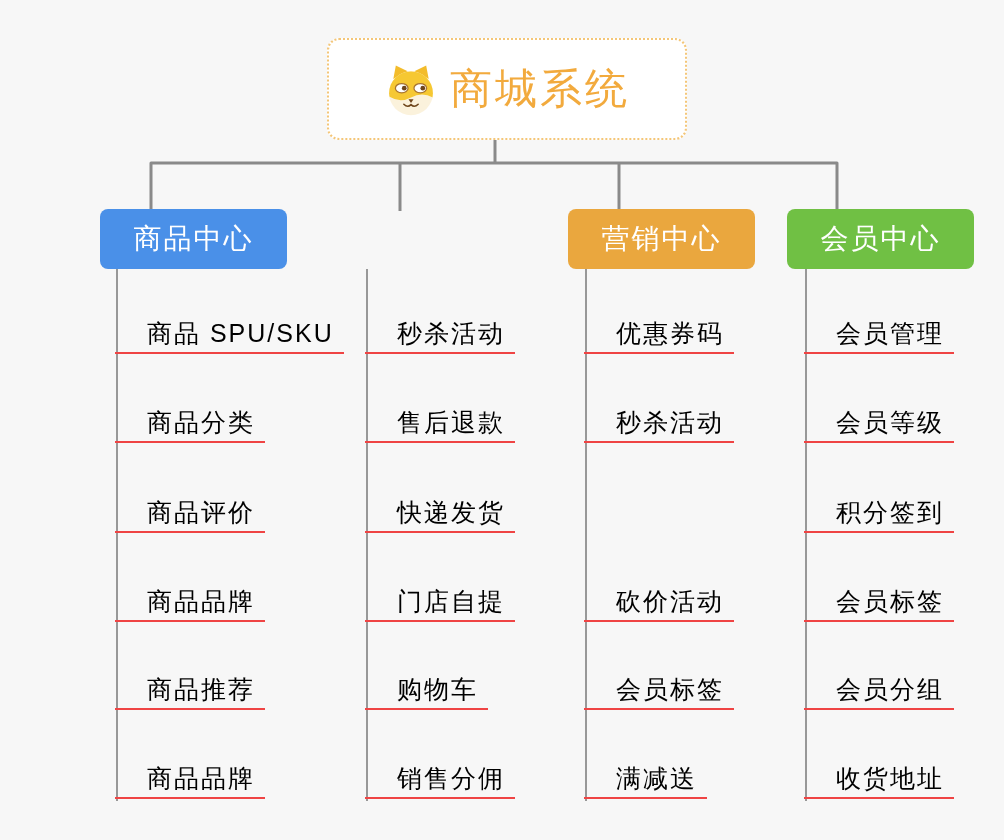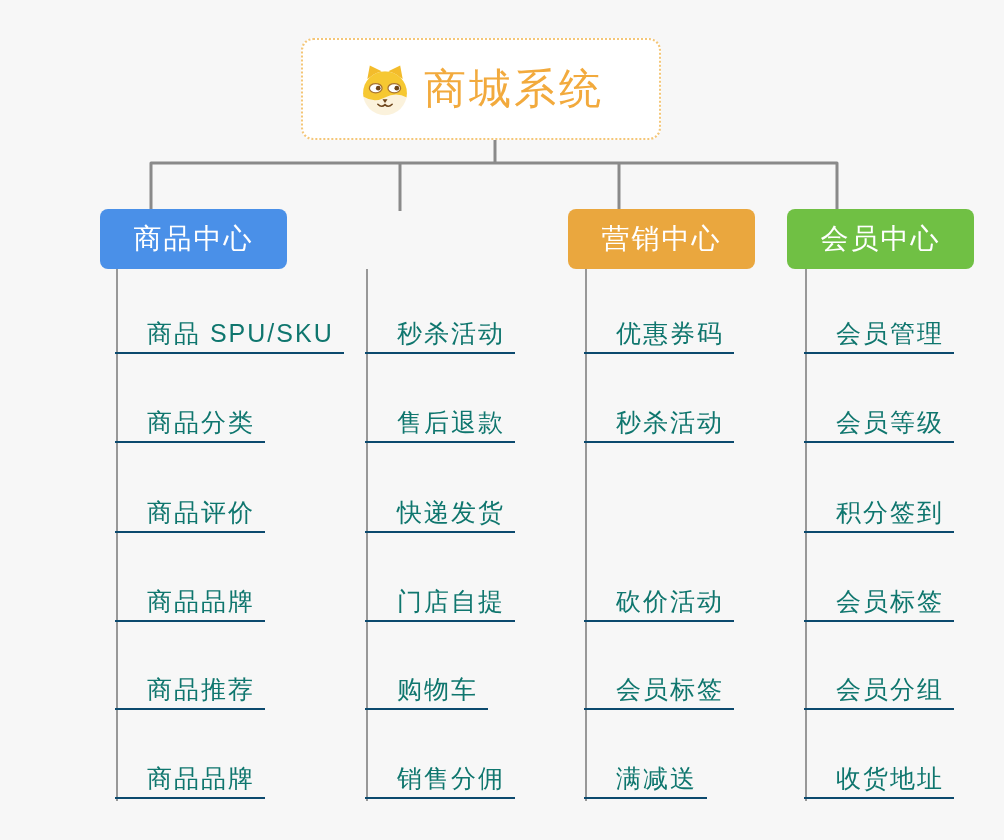--- a/index.html
+++ b/index.html
@@ -15,21 +15,21 @@
     background: #f7f7f7;
     overflow: hidden;
   }
   .connectors {
     position: absolute;
     left: 0; top: 0;
     pointer-events: none;
   }
   .root-node {
     position: absolute;
-    left: 301px; top: 38px;
+    left: 327px; top: 38px;
     width: 360px; height: 102px;
     background: #ffffff;
     border: 2px dotted #f4c678;
     border-radius: 12px;
     box-sizing: border-box;
     display: flex;
     align-items: center;
     justify-content: center;
     gap: 12px;
   }
@@ -65,24 +65,24 @@
     background: #989898;
   }
   .item {
     position: absolute;
     left: calc(var(--tx) - 1px);
     height: 40px;
     box-sizing: border-box;
     display: flex;
     align-items: flex-end;
     padding: 0 10px 6px 32px;
-    border-bottom: 2px solid #0c4a6e;
+    border-bottom: 2px solid #ef4444;
     font-size: 25px;
     letter-spacing: 2px;
-    color: #0f766e;
+    color: #000000;
     white-space: nowrap;
     line-height: 1;
   }
   .r0 { top: 314px; }
   .r1 { top: 403px; }
   .r2 { top: 493px; }
   .r3 { top: 582px; }
   .r4 { top: 670px; }
   .r5 { top: 759px; }
 </style>

